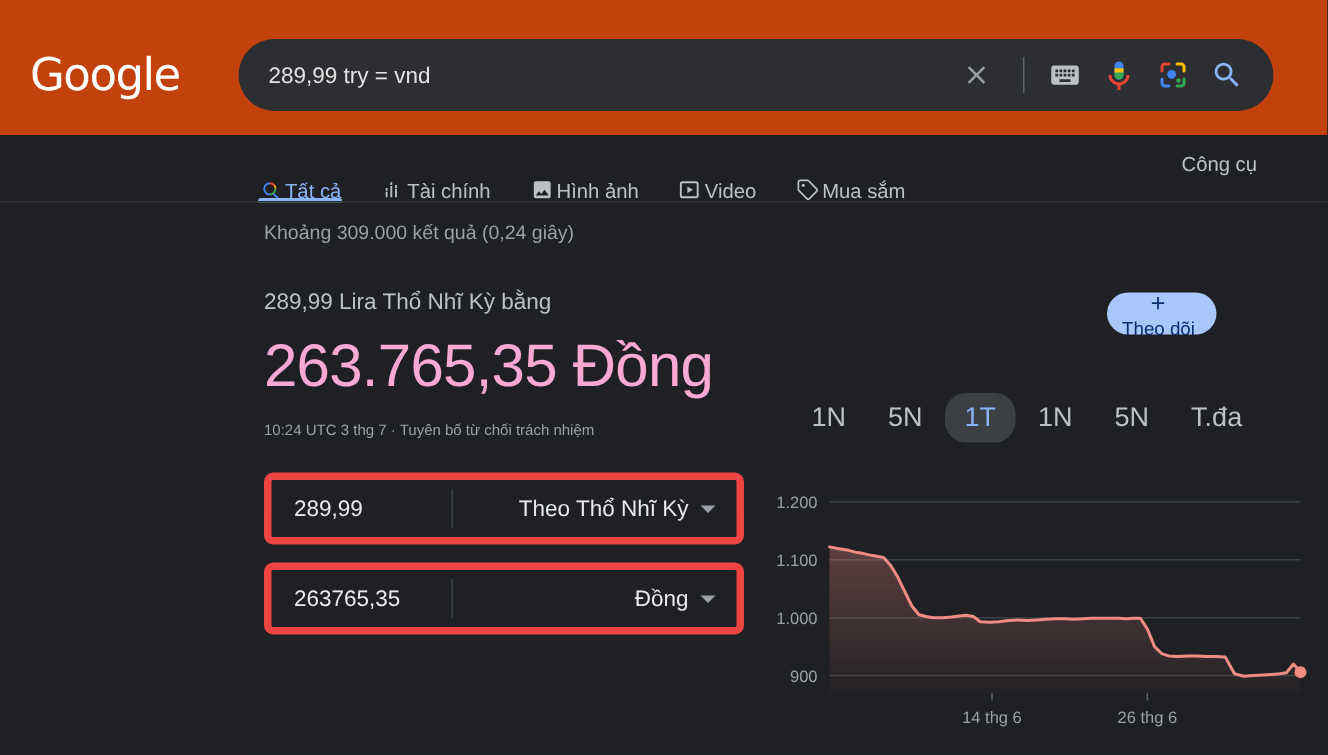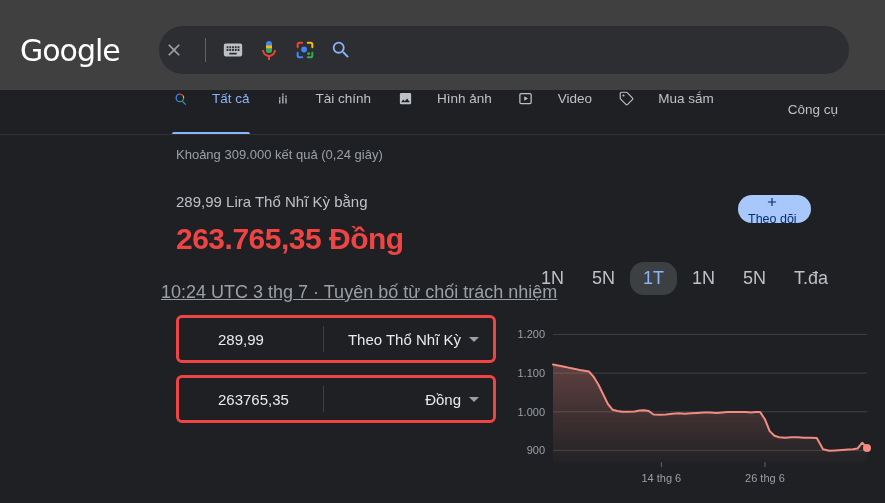--- a/index.html
+++ b/index.html
@@ -5,21 +5,21 @@
   * { box-sizing: border-box; margin: 0; padding: 0; }
   html, body {
     width: 885px; height: 503px;
     background: #1f2023;
     font-family: "Liberation Sans", sans-serif;
     overflow: hidden;
   }
   #page { position: relative; width: 885px; height: 503px; background: #1f2023; }
 
   
-  .header { position: absolute; left: 0; top: 0; width: 885px; height: 90px; background: #404040; }
+  .header { position: absolute; left: 0; top: 0; width: 885px; height: 90px; background: #c2410c; }
   .logo {
     position: absolute; left: 20px; top: 33px;
     font-size: 30px; letter-spacing: -1px; color: #ffffff;
     font-family: "DejaVu Sans", sans-serif; font-weight: 400;
   }
   .searchbar {
     position: absolute; left: 159px; top: 26px; width: 690px; height: 48px;
     background: #2d2e31; border-radius: 24px; display: flex; align-items: center;
   }
   .search-input-text {
@@ -30,58 +30,57 @@
   .sb-clear { width: 30px; height: 30px; margin-right: 6px; }
   .sb-divider { width: 1px; height: 24px; background: #5f6368; margin: 0 10px; }
   .sb-btn { width: 34px; height: 34px; margin-right: 2px; }
   .sb-last { margin-right: 14px; }
 
   
   .navbar { position: absolute; left: 0; top: 90px; width: 885px; height: 45px; }
   .navline { position: absolute; left: 0; top: 134px; width: 885px; height: 1px; background: #303134; }
   .tabs { position: absolute; left: 172px; top: 0; display: flex; align-items: center; height: 45px; }
   .tab {
-    display: flex; align-items: flex-start; gap: 24px; height: 44px;
+    display: flex; align-items: flex-end; gap: 2px; height: 44px;
     margin-right: 26px; color: #bdc1c6; font-size: 13.5px; cursor: pointer; position: relative;
   }
   .tab.active { color: #8ab4f8; }
   .tab.active::after {
     content: ""; position: absolute; left: 0; right: 0; bottom: 0; height: 3px;
     background: #8ab4f8; border-radius: 2px 2px 0 0;
   }
   .tab-ico { width: 16px; height: 16px; display: flex; align-items: center; justify-content: center; }
   .tools {
     position: absolute; right: 47px; top: 12px; color: #bdc1c6; font-size: 13.5px; cursor: pointer;
   }
 
   
   .result-stats {
     position: absolute; left: 176px; top: 147px; color: #9aa0a6; font-size: 13px;
   }
   .conv-sub { position: absolute; left: 176px; top: 193px; color: #bdc1c6; font-size: 15px; }
   .conv-main {
-    position: absolute; left: 176px; top: 222px; color: #ef4444; font-size: 30px; font-weight: 700;
+    position: absolute; left: 176px; top: 222px; color: #f9a8d4; font-size: 40px; font-weight: 400;
     letter-spacing: -0.5px;
   }
-  .conv-time { position: absolute; left: 161px; top: 282px; color: #9aa0a6; font-size: 18px; text-decoration: underline; }
+  .conv-time { position: absolute; left: 176px; top: 282px; color: #9aa0a6; font-size: 10px; }
   .disclaimer { color: #9aa0a6; cursor: pointer; }
 
   
   .follow-btn {
     position: absolute; left: 738px; top: 195px; height: 28px; padding: 0 14px 0 10px;
     background: #a8c7fa; color: #062e6f; border-radius: 14px;
     display: flex; align-items: center; gap: 0; font-size: 12.5px; cursor: pointer; flex-direction: column;
   }
 
   
   .cfield {
     position: absolute; left: 176px; width: 320px; height: 48px;
-    border: 3px solid #ef4444; border-radius: 6px; display: flex; align-items: center;
+    border: 5px solid #ef4444; border-radius: 6px; display: flex; align-items: center;
     background: #1f2023;
-    padding-left: 24px;
   }
   .cfield.one { top: 315px; }
   .cfield.two { top: 375px; }
   .cval { padding-left: 15px; color: #e8eaed; font-size: 15px; flex: 0 0 120px; cursor: text; }
   .cdiv { width: 1px; height: 26px; background: #3c4043; }
   .csel {
     flex: 1; display: flex; align-items: center; justify-content: flex-end; gap: 8px;
     padding-right: 14px; color: #e8eaed; font-size: 15px; cursor: pointer;
   }
   .chev { width: 0; height: 0; border-left: 5px solid transparent; border-right: 5px solid transparent;
@@ -100,20 +99,21 @@
 </style>
 </head>
 <body>
 
 <div id="page">
 
   <div class="header">
     <div class="logo">Google</div>
 
     <div class="searchbar">
+      <div class="search-input-text">289,99 try = vnd</div>
 
       <div class="sb-icon sb-clear">
         <svg width="20" height="20" viewBox="0 0 24 24">
             <path d="M19 6.41 17.59 5 12 10.59 6.41 5 5 6.41 10.59 12 5 17.59 6.41 19 12 13.41 17.59 19 19 17.59 13.41 12z" fill="#9aa0a6"></path>
           </svg>
       </div>
 
       <div class="sb-divider"></div>
 
       <div class="sb-icon sb-btn">

